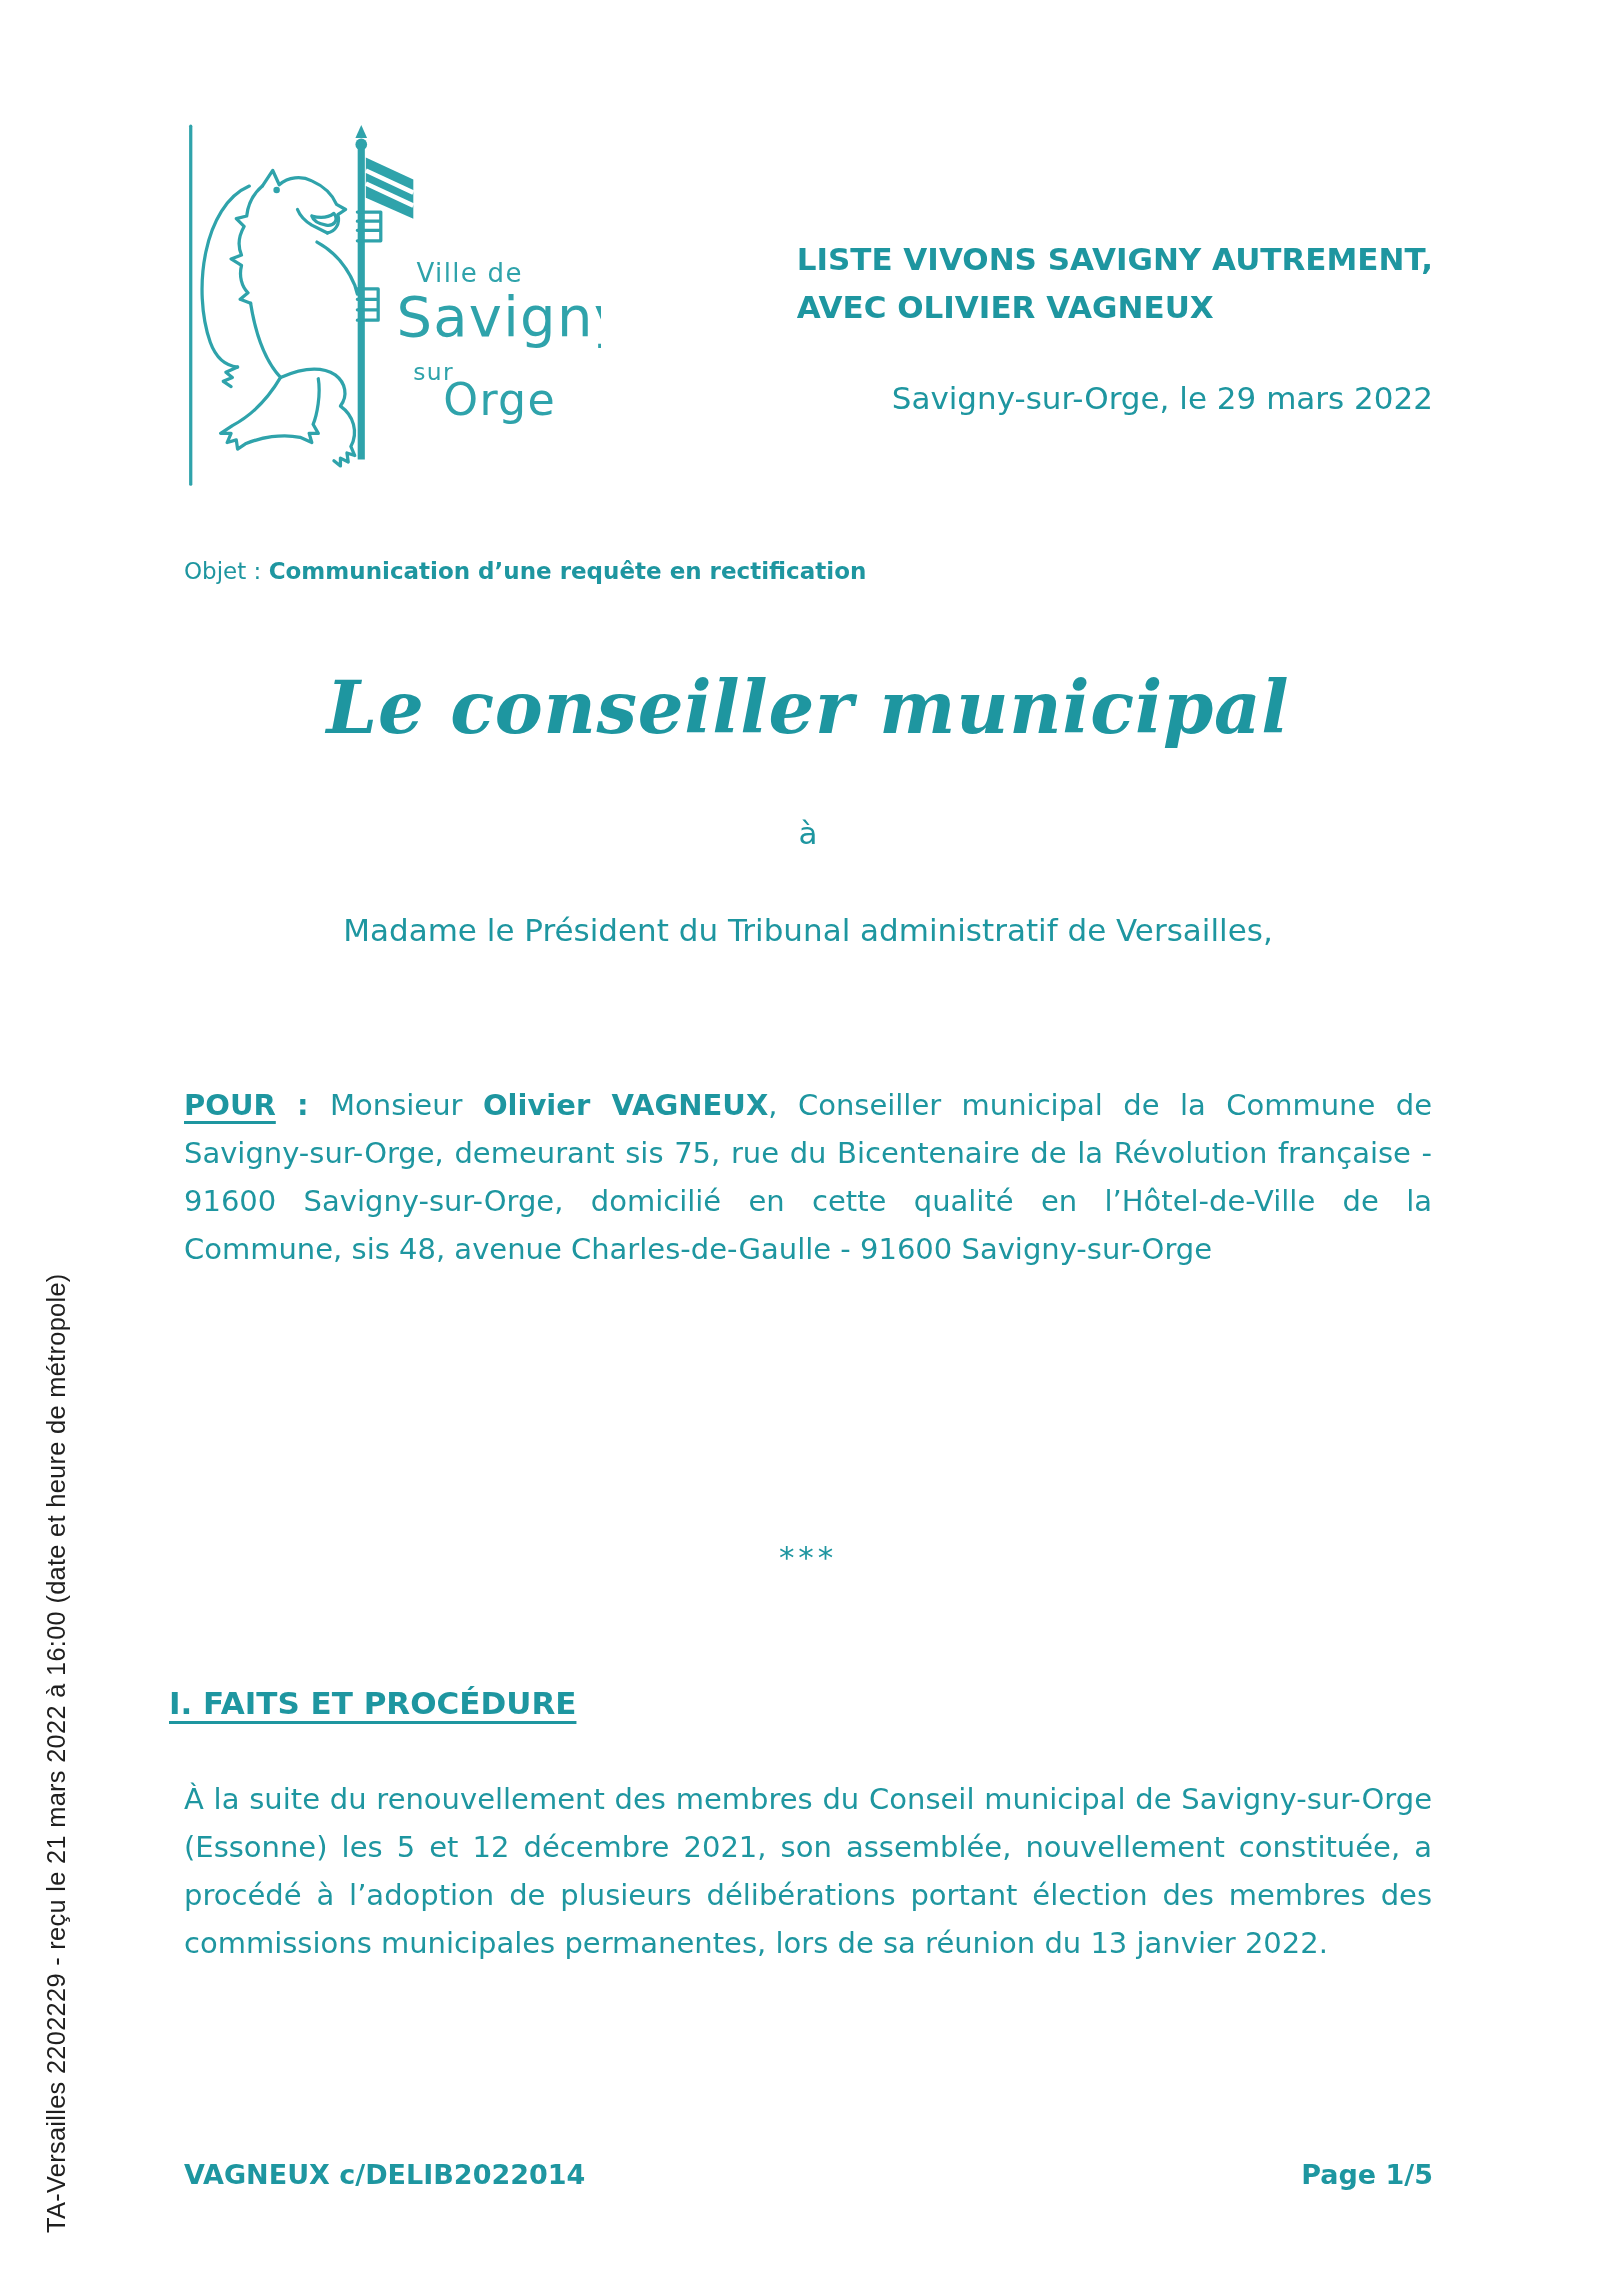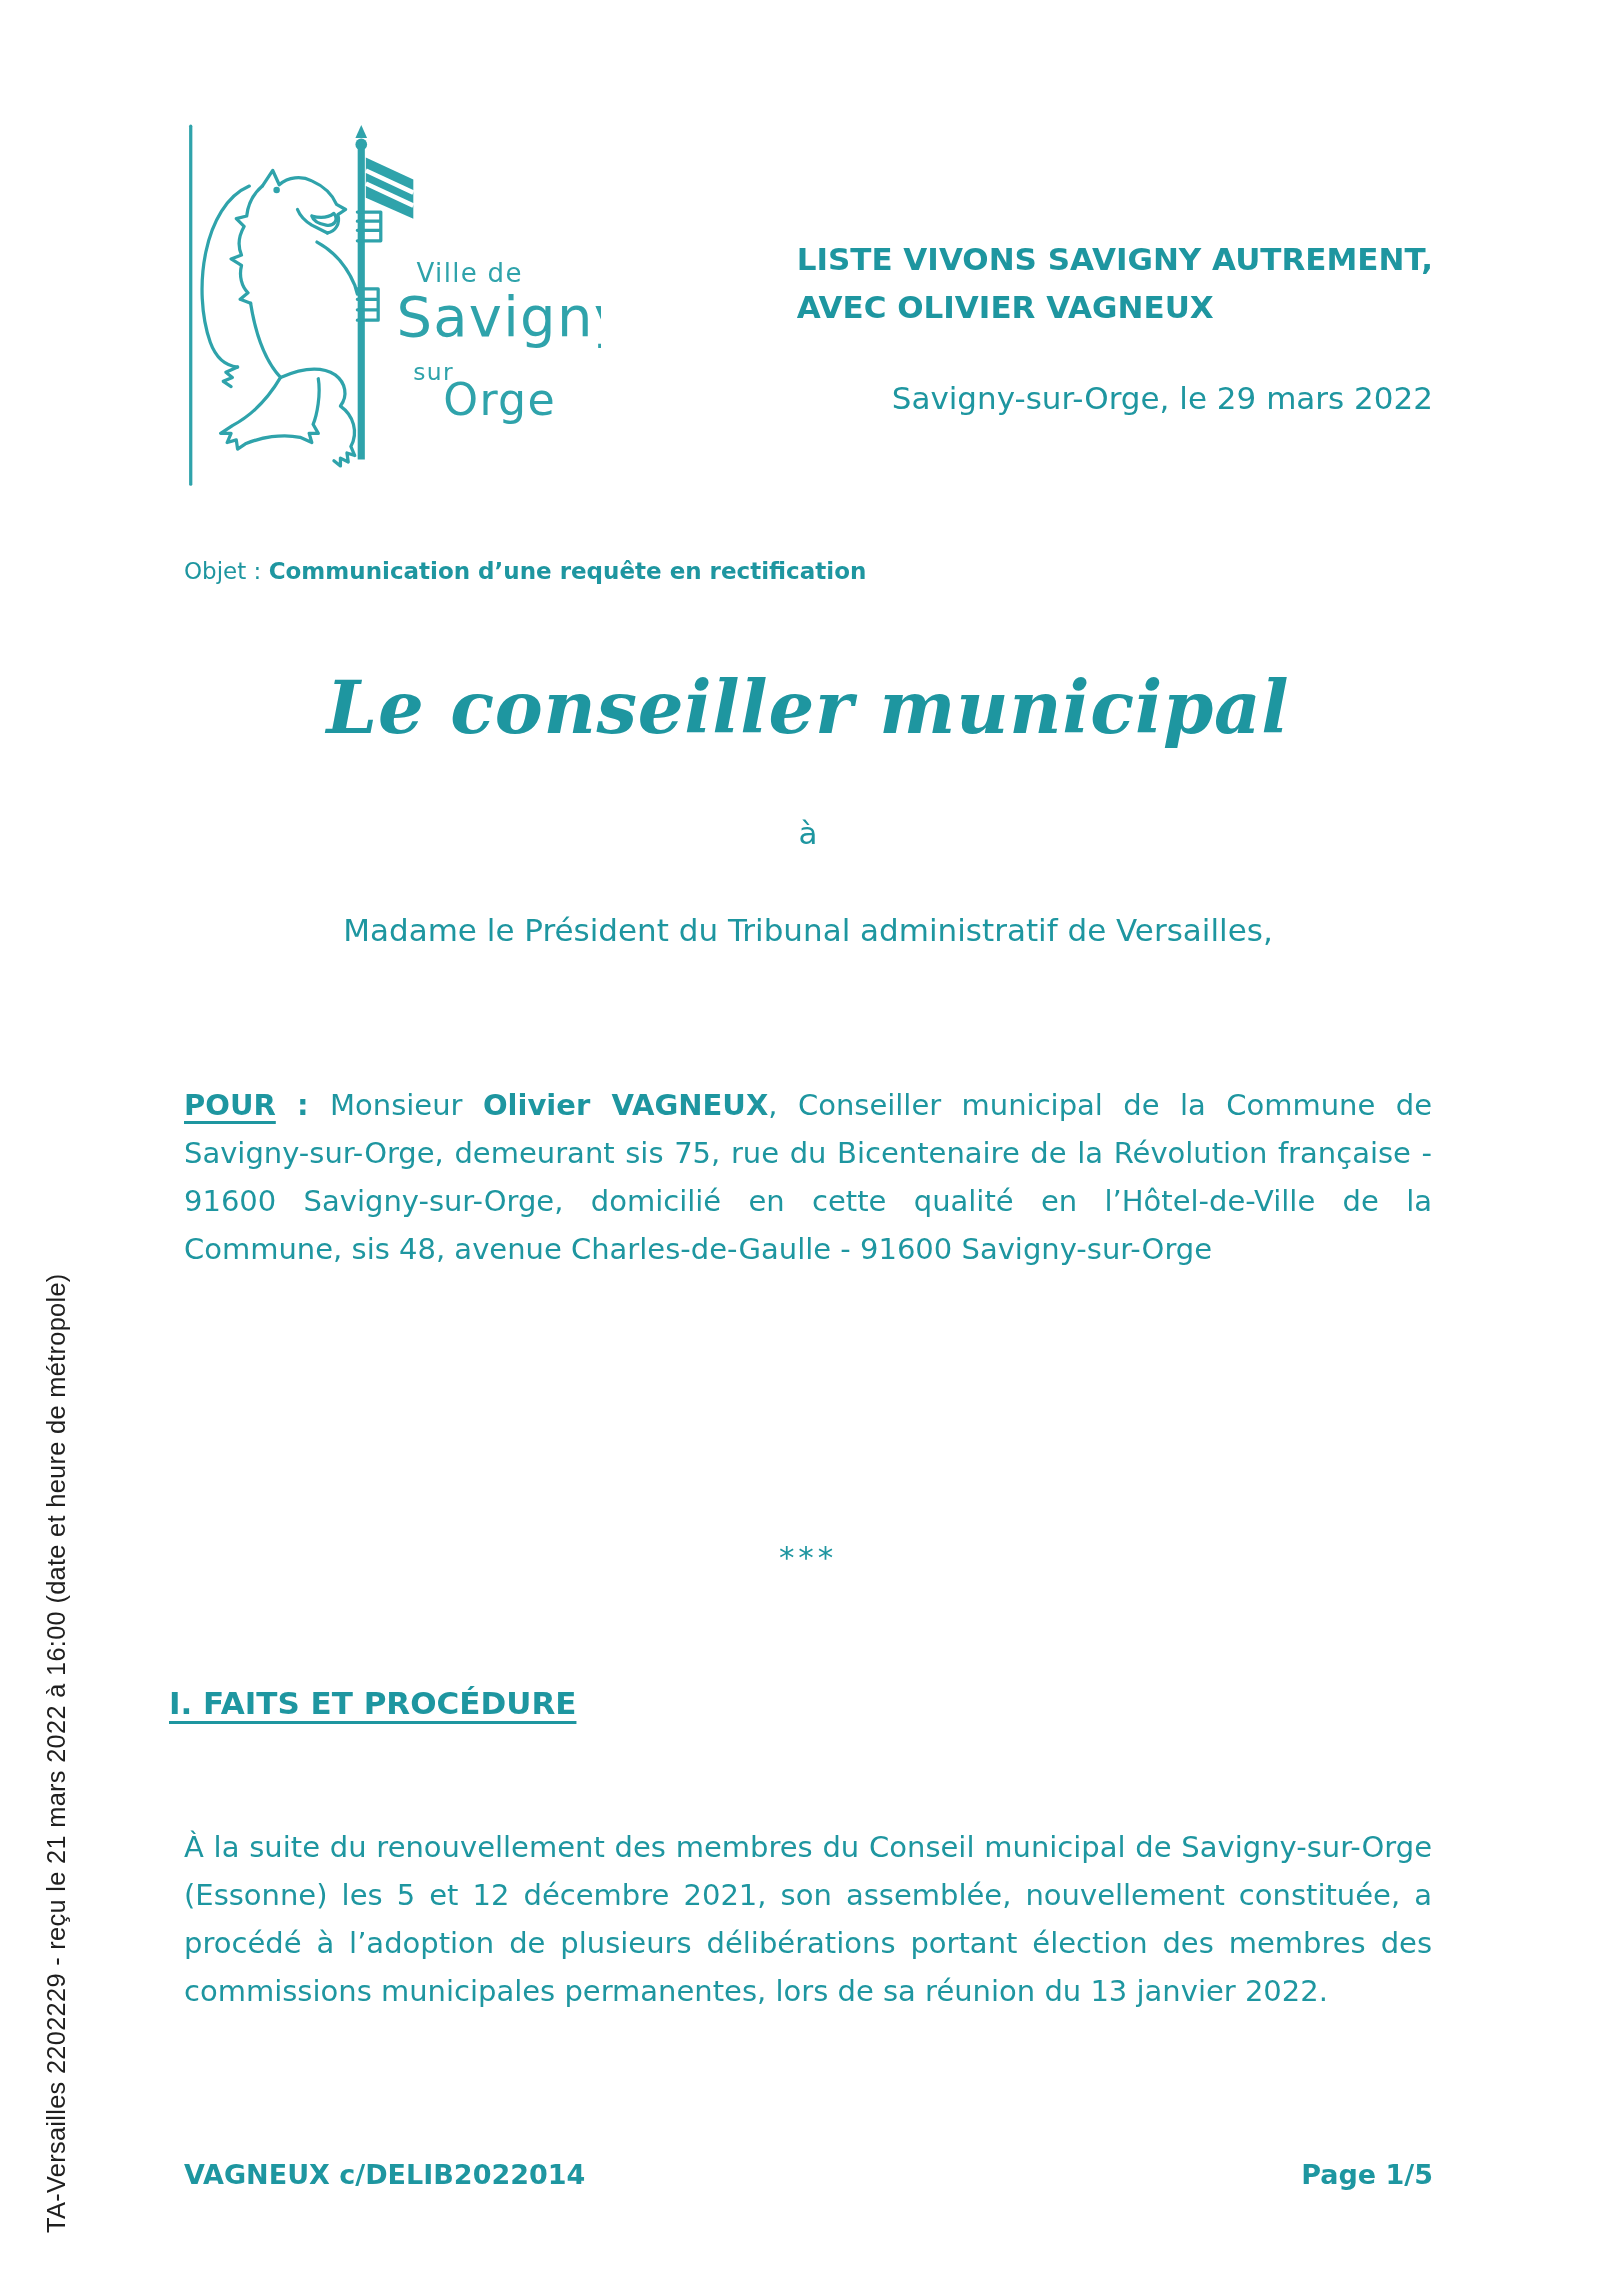--- a/index.html
+++ b/index.html
@@ -57,21 +57,21 @@
   #to-line{top:815px;font-size:31px;}
   #recipients{top:906px;font-size:31px;line-height:48px;}
   #pour{top:1081px;}
   #contre{top:1369px;}
   #separator{top:1539px;font-size:31px;letter-spacing:3.9px;}
   #section1-heading{
     top:1685px;left:169px;
     font-size:31px;font-weight:bold;
     text-decoration:underline;text-decoration-thickness:3.3px;text-underline-offset:6.5px;
   }
-  #facts-para{top:1775px;margin-top:48px;}
+  #facts-para{top:1775px;}
   #footer-left{top:2159px;left:184px;font-weight:bold;font-size:27px;}
   #footer-right{top:2159px;right:184px;font-weight:bold;font-size:27px;}
 </style>
 </head>
 <body>
 
 <div class="page">
 
   <div id="stamp" class="abs">TA-Versailles 2202229 - reçu le 21 mars 2022 à 16:00 (date et heure de métropole)</div>
 

